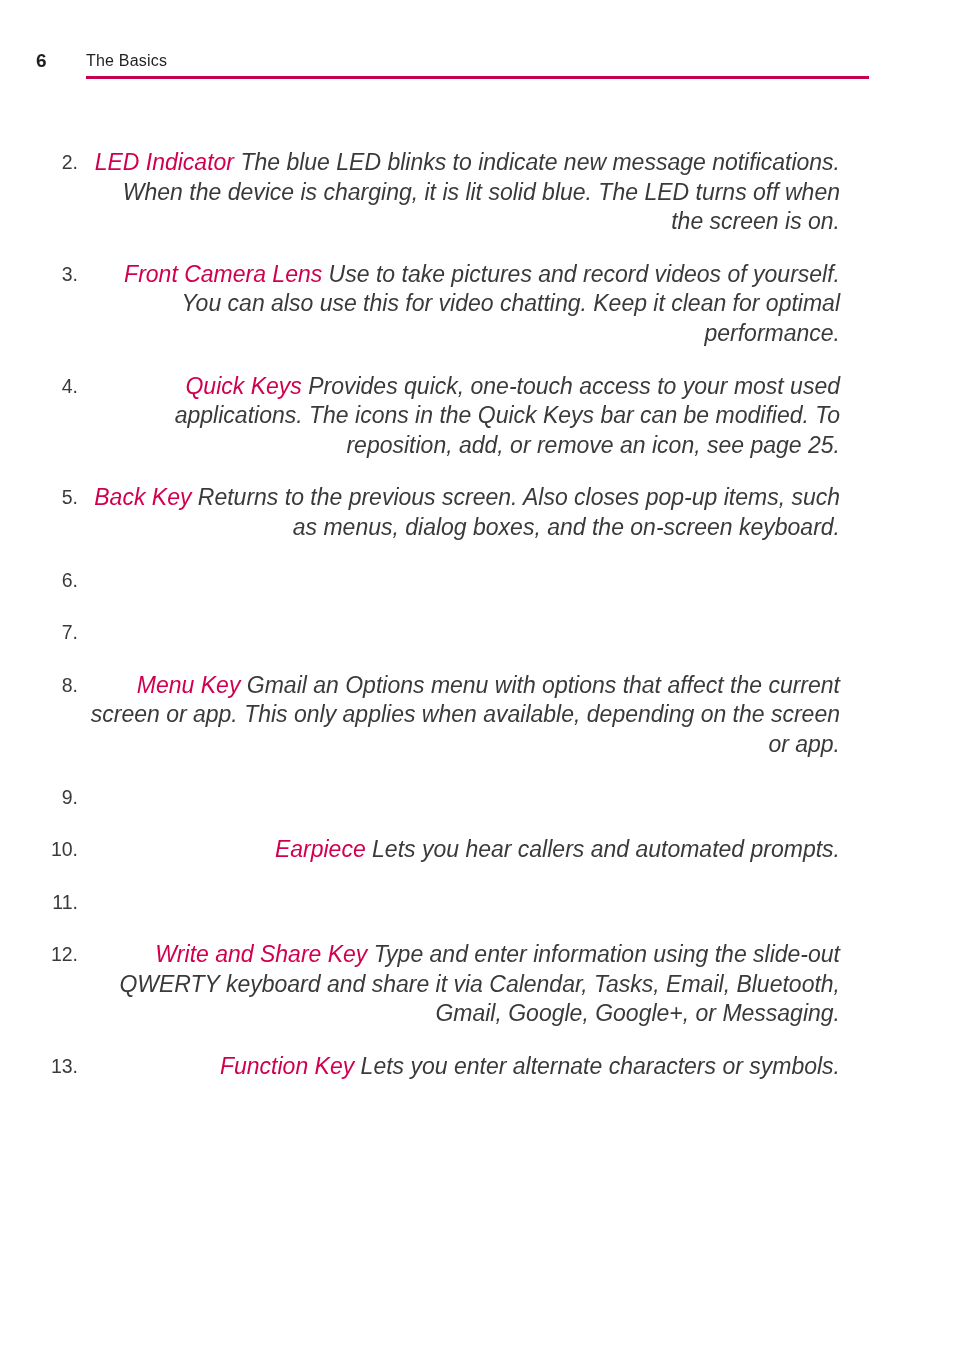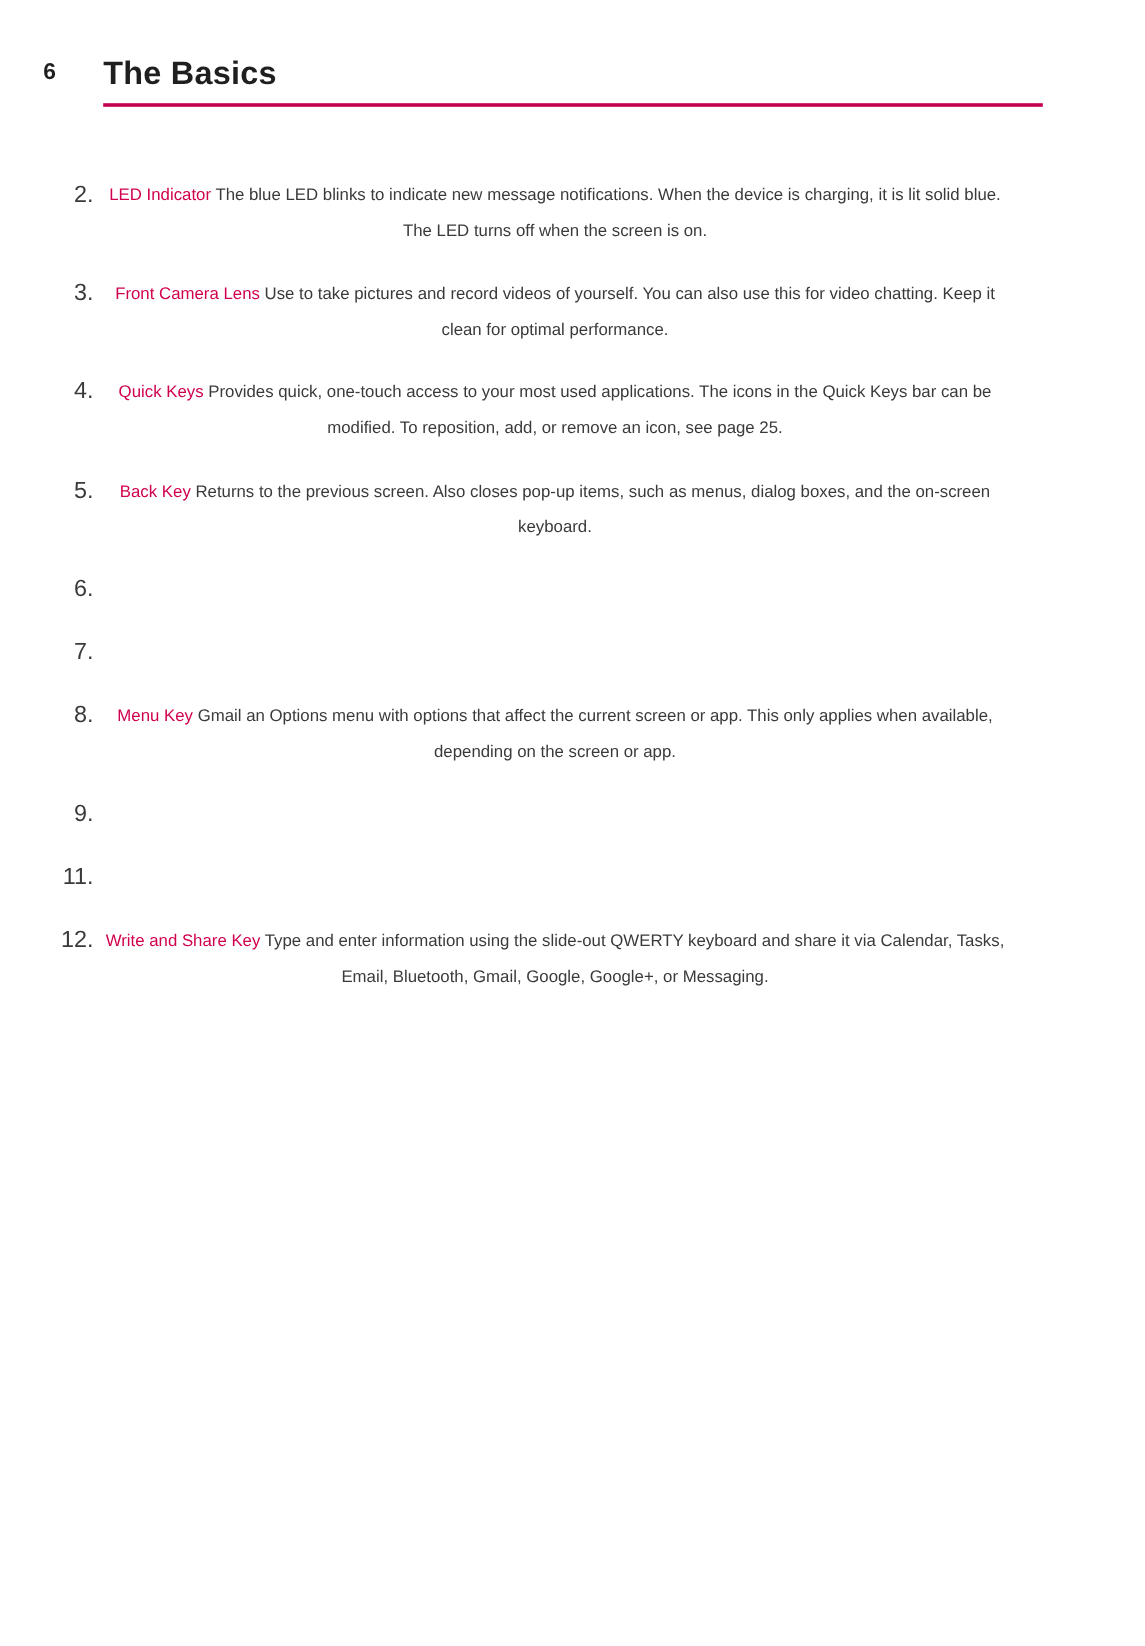--- a/index.html
+++ b/index.html
@@ -42,26 +42,26 @@
     letter-spacing: 0px;
     line-height: 26px;
   }
   .header-rule-wrap {
     position: absolute;
     left: 86px;
     top: 0px;
     width: 783px;
   }
   .header-title {
-    font-size: 27px;
-    font-weight: bold;
+    font-size: 16px;
+    font-weight: normal;
     color: #1f1f1f;
     line-height: 26px;
     letter-spacing: 0.2px;
-    padding-bottom: 12px;
+    padding-bottom: 2px;
   }
   .header-rule {
     width: 783px;
     height: 3px;
     background: #c4024f;
   }
 
   
   .content {
     position: absolute;
@@ -93,25 +93,26 @@
     text-align: right;
     font-size: 19.5px;
     line-height: 29.6px;
     color: #3a3a3a;
     
     margin-left: 27px;
   }
   .body {
     flex: 1 1 auto;
     max-width: 755px;
-    font-size: 14px;
+    font-size: 23px;
     line-height: 29.6px;
     color: #3a3a3a;
-    text-align: center;
+    text-align: right;
     word-spacing: 0px;
+    font-style: italic;
   }
   .term {
     color: #d1004f;
   }
   .desc {
     color: #3a3a3a;
   }
 </style>
 </head>
 <body>
@@ -168,25 +169,37 @@
             <div class="body"><span class="term">Menu Key</span><span class="desc"> Gmail an Options menu with options that affect the current screen or app. This only applies when available, depending on the screen or app.</span></div>
           </div>
         </li>
         <li class="item">
           <div class="row">
             <div class="num">9.</div>
           </div>
         </li>
         <li class="item">
           <div class="row">
+            <div class="num">10.</div>
+            <div class="body"><span class="term">Earpiece</span><span class="desc"> Lets you hear callers and automated prompts.</span></div>
+          </div>
+        </li>
+        <li class="item">
+          <div class="row">
             <div class="num">11.</div>
           </div>
         </li>
         <li class="item">
           <div class="row">
             <div class="num">12.</div>
             <div class="body"><span class="term">Write and Share Key</span><span class="desc"> Type and enter information using the slide-out QWERTY keyboard and share it via Calendar, Tasks, Email, Bluetooth, Gmail, Google, Google+, or Messaging.</span></div>
           </div>
         </li>
+        <li class="item">
+          <div class="row">
+            <div class="num">13.</div>
+            <div class="body"><span class="term">Function Key</span><span class="desc"> Lets you enter alternate characters or symbols.</span></div>
+          </div>
+        </li>
       </ol>
   </div>
 
 </div>
 
 </body></html>

